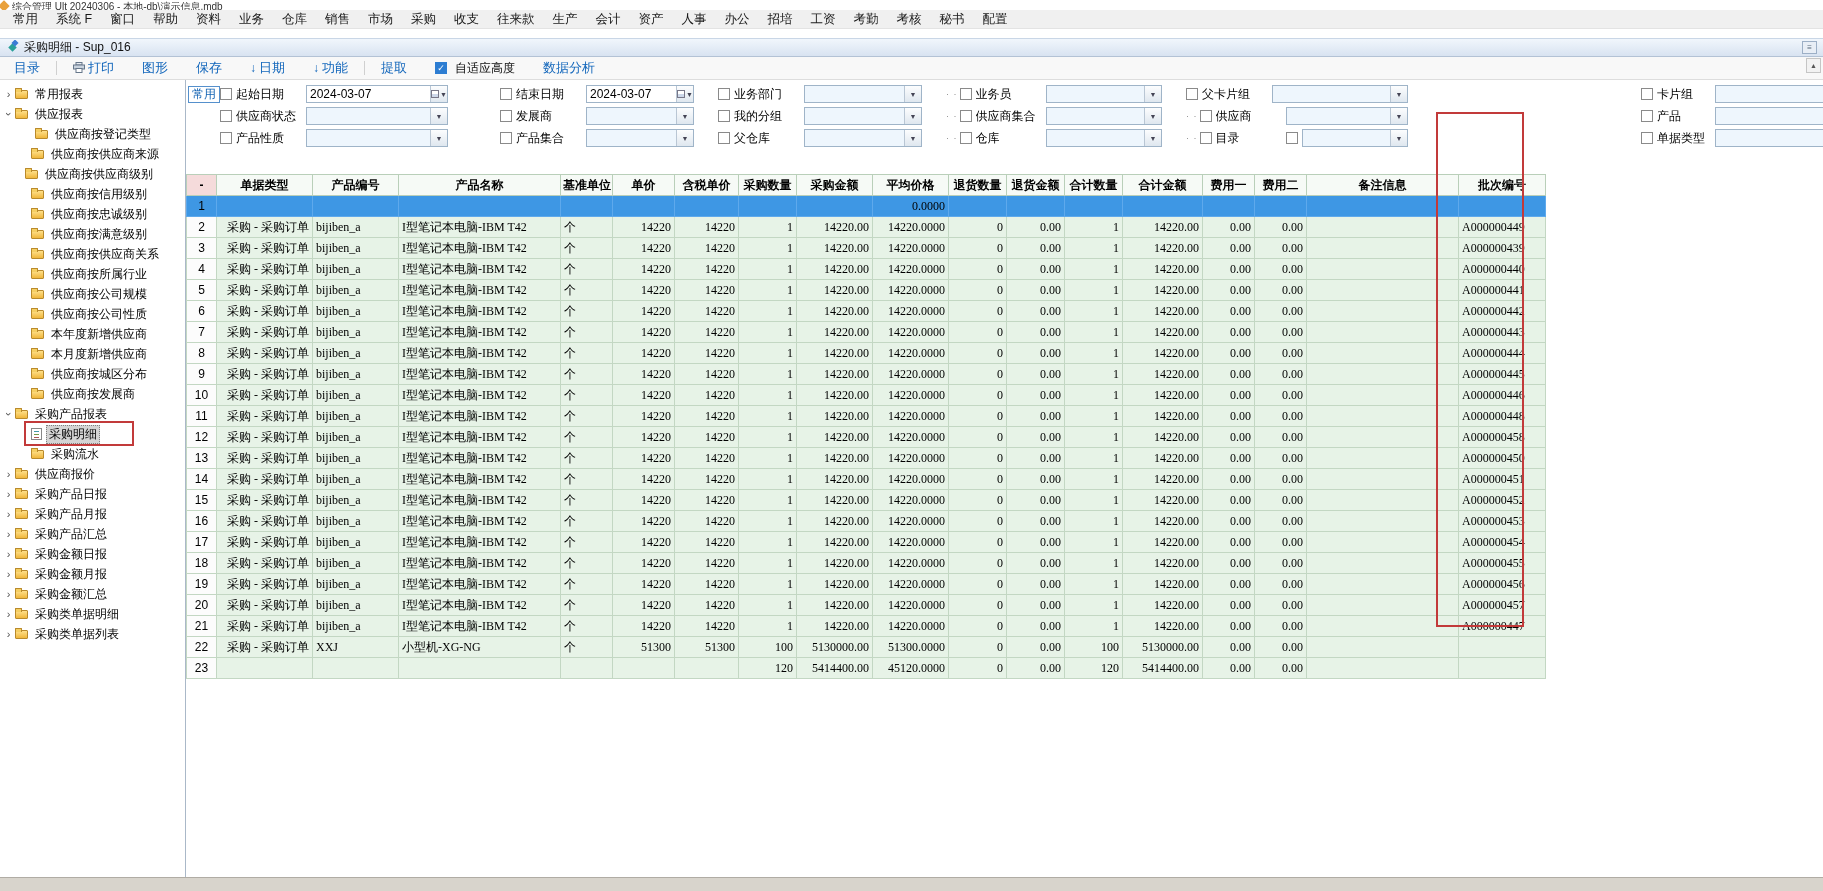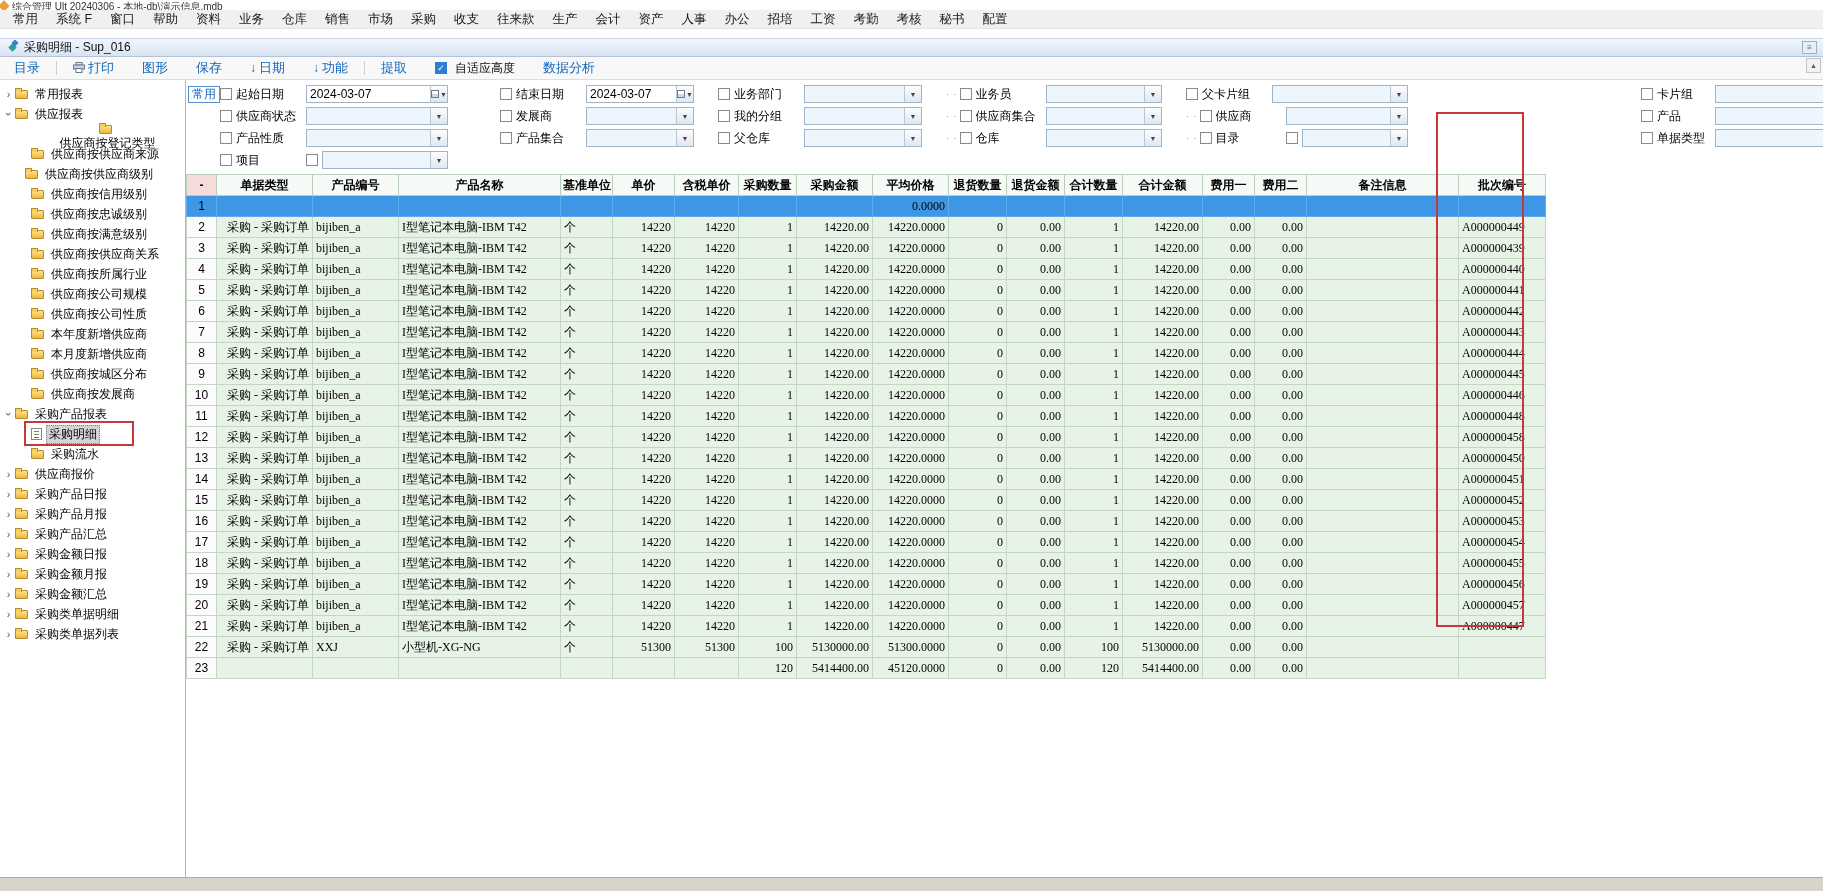--- a/index.html
+++ b/index.html
@@ -174,21 +174,21 @@
           <div class="tree-item" style="padding-left: 2px;">
             <span class="expander collapsed">›</span>
             <span class="tree-icon icon-folder"></span>
             <span class="tree-label">常用报表</span>
           </div>
           <div class="tree-item" style="padding-left: 2px;">
             <span class="expander expanded">›</span>
             <span class="tree-icon icon-folder"></span>
             <span class="tree-label">供应报表</span>
           </div>
-          <div class="tree-item" style="padding-left: 30px; flex-direction: column;">
+          <div class="tree-item" style="padding-left: 22px;">
             <span class="expander"></span>
             <span class="tree-icon icon-folder"></span>
             <span class="tree-label">供应商按登记类型</span>
           </div>
           <div class="tree-item" style="padding-left: 18px;">
             <span class="expander"></span>
             <span class="tree-icon icon-folder"></span>
             <span class="tree-label">供应商按供应商来源</span>
           </div>
           <div class="tree-item" style="padding-left: 12px;">
@@ -492,34 +492,20 @@
                 <span class="val"></span>
                 <span class="drop">
                   <span class="arrow">▼</span>
                 </span>
               </div>
             </div>
             <div class="filter-group fg-last">
               <span class="cb"></span>
               <span class="flabel">单据类型</span>
               <div class="textfield"></div>
-            </div>
-          </div>
-        <div class="filter-row">
-          <div class="filter-gutter"></div>
-        <div class="filter-group fg-0">
-              <span class="cb"></span>
-              <span class="flabel">项目</span>
-              <span class="cb extra"></span>
-              <div class="combo">
-                <span class="val"></span>
-                <span class="drop">
-                  <span class="arrow">▼</span>
-                </span>
-              </div>
             </div>
           </div>
       </div>
 
       <table class="grid">
         <colgroup>
             <col style="width: 30px;">
             <col style="width: 96px;">
             <col style="width: 86px;">
             <col style="width: 162px;">

